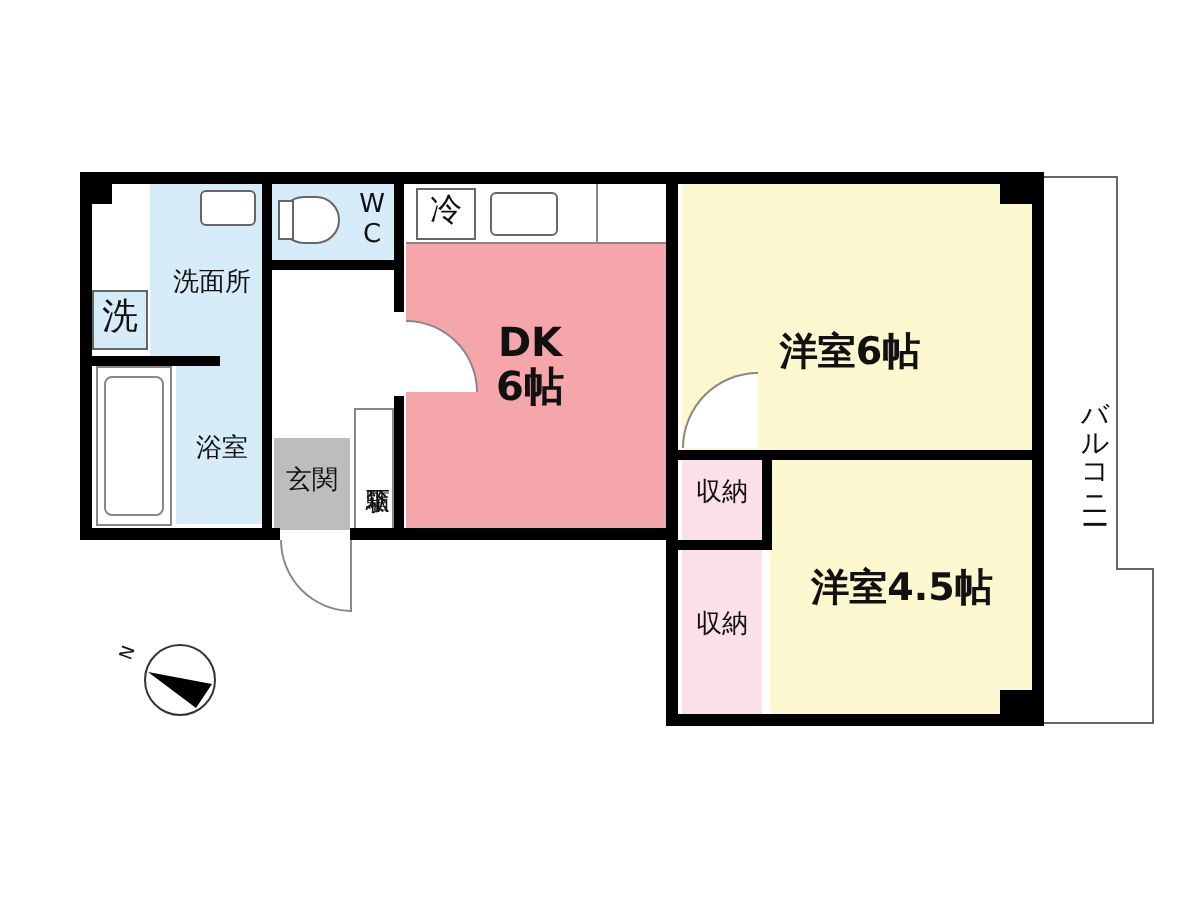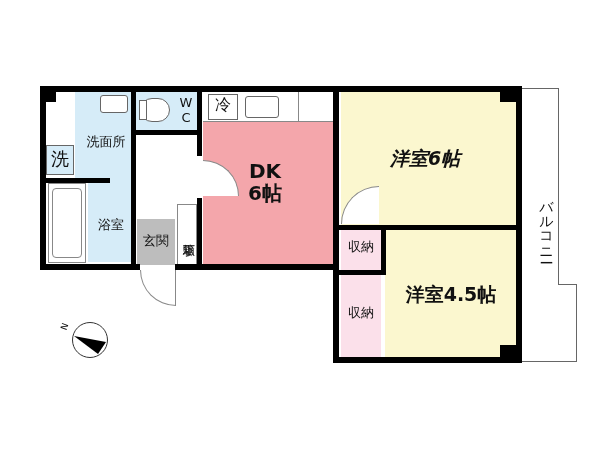--- a/index.html
+++ b/index.html
@@ -44,21 +44,21 @@
 <div class="abs" style="left:208px;top:94px;width:30px;height:26px;border:1px solid #666;background:#fff;"></div>
 <div class="label" style="left:208px;top:96px;width:30px;font-size:16px;">冷</div>
 <div class="abs" style="left:245px;top:96px;width:34px;height:22px;border:1px solid #666;border-radius:3px;background:#fff;"></div>
 <div class="abs" style="left:298px;top:92px;width:1px;height:30px;background:#888;"></div>
 <div class="label big" style="left:240px;top:160px;width:50px;font-size:20px;">DK</div>
 <div class="label big" style="left:240px;top:182px;width:50px;font-size:20px;">6帖</div>
 
 <div class="abs" style="left:203px;top:160px;width:36px;height:36px;background:#fff;border:1px solid #888;border-radius:0 36px 0 0;border-left:none;border-bottom:none;"></div>
 
 <div class="abs" style="left:341px;top:92px;width:177px;height:134px;background:#fbf7cf;"></div>
-<div class="label big" style="left:370px;top:148px;width:110px;font-style:italic;">洋室6帖</div>
+<div class="label big" style="left:370px;top:166px;width:110px;">洋室6帖</div>
 <div class="abs" style="left:341px;top:186px;width:38px;height:38px;background:#fff;border:1px solid #888;border-radius:38px 0 0 0;border-right:none;border-bottom:none;"></div>
 
 <div class="abs" style="left:385px;top:230px;width:133px;height:128px;background:#fbf7cf;"></div>
 <div class="label big" style="left:392px;top:284px;width:118px;">洋室4.5帖</div>
 
 <div class="abs" style="left:341px;top:230px;width:40px;height:40px;background:#fbe0ea;"></div>
 <div class="label small" style="left:341px;top:240px;width:40px;">収納</div>
 <div class="abs" style="left:341px;top:275px;width:40px;height:82px;background:#fbe0ea;"></div>
 <div class="label small" style="left:341px;top:306px;width:40px;">収納</div>
 

